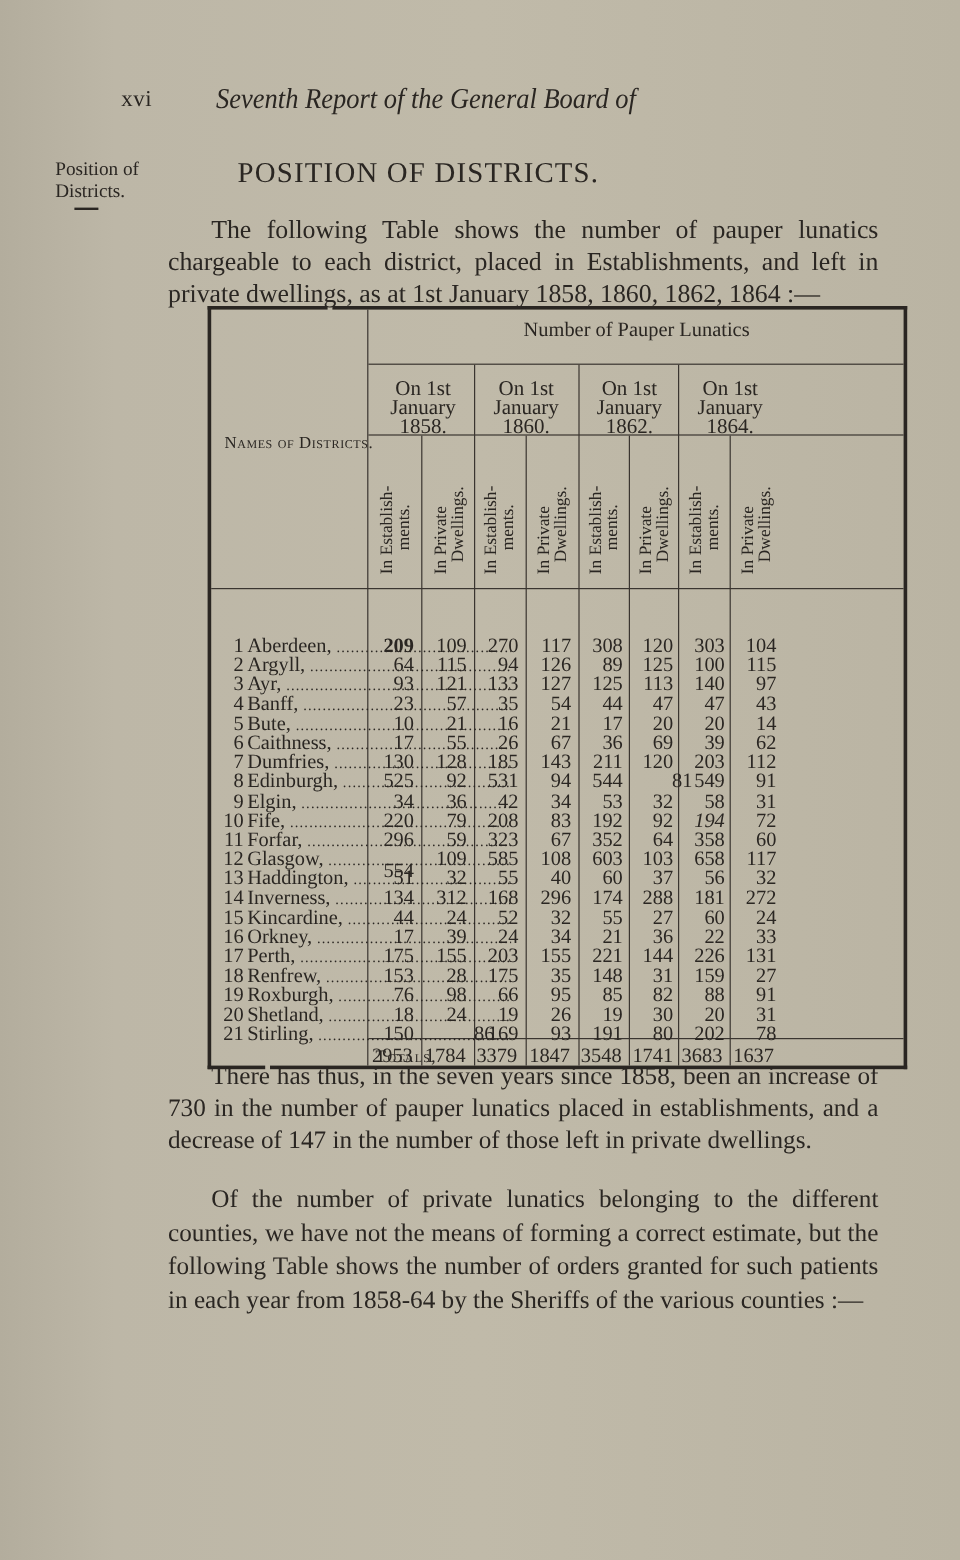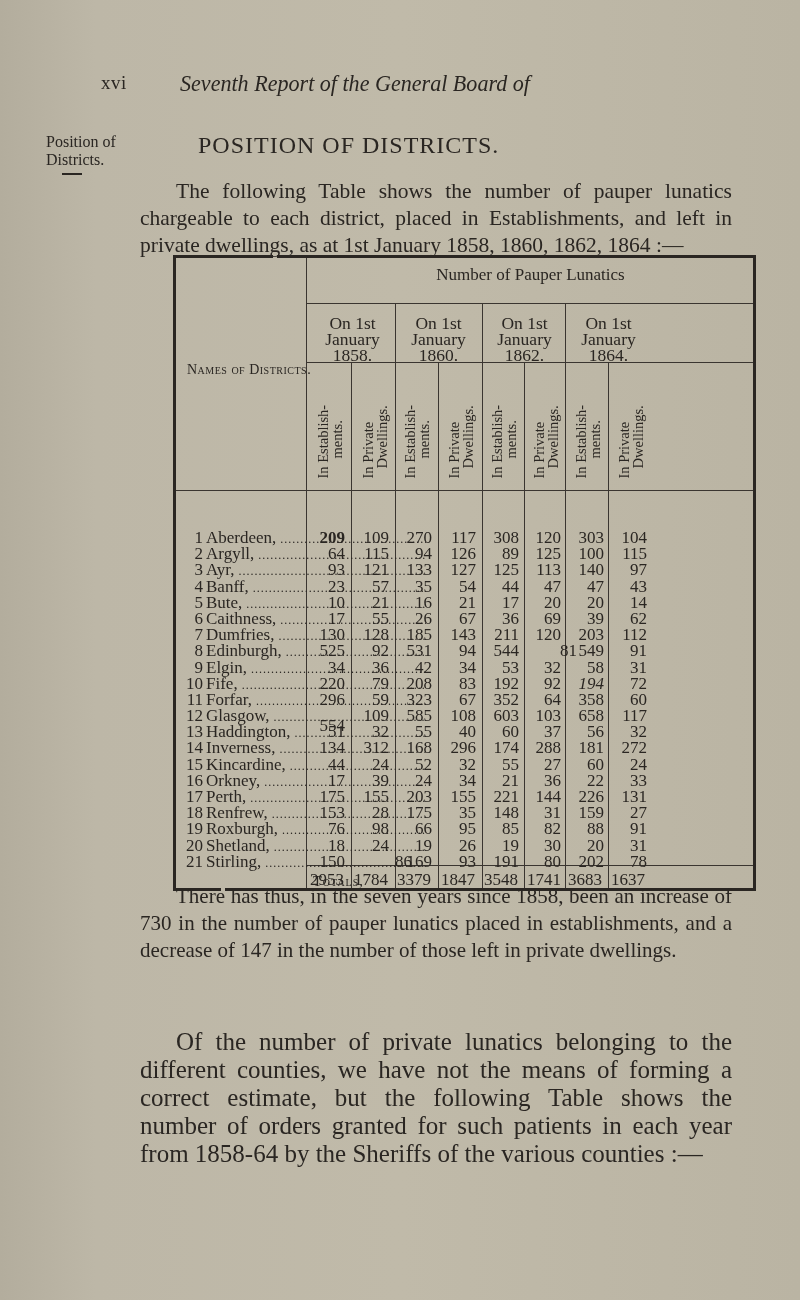--- a/index.html
+++ b/index.html
@@ -35,21 +35,21 @@
       font-family: "Liberation Serif", serif; font-size: 24px; letter-spacing: 1px;
     }
     .para {
       position: absolute; left: 140px; width: 592px;
       font-family: "Liberation Serif", serif; font-size: 21.5px; line-height: 27px;
       text-align: justify;
     }
     .para .indent { display: inline-block; width: 36px; }
     #intro { top: 178px; }
     #para2 { top: 883px; font-size: 21px; line-height: 27px; }
-    #para3 { top: 1028px; font-size: 25px; line-height: 28px; }
+    #para3 { top: 985px; font-size: 21px; line-height: 28px; }
 
     
     .table-wrap {
       position: absolute; left: 173px; top: 255px; width: 583px; height: 636px;
     }
     .tb-top-left { position:absolute; left: 0; top: 0; width: 100px; height: 3px; background: #2a2622; }
     .tb-top-right { position:absolute; left: 104px; top: 0; width: 479px; height: 3px; background: #2a2622; }
     .tb-left { position:absolute; left: 0; top: 0; width: 3px; height: 636px; background: #2a2622; }
     .tb-right { position:absolute; right: 0; top: 0; width: 3px; height: 636px; background: #2a2622; }
     .tb-bottom-left { position:absolute; left: 0; bottom: 0; width: 48px; height: 3px; background: #2a2622; }

